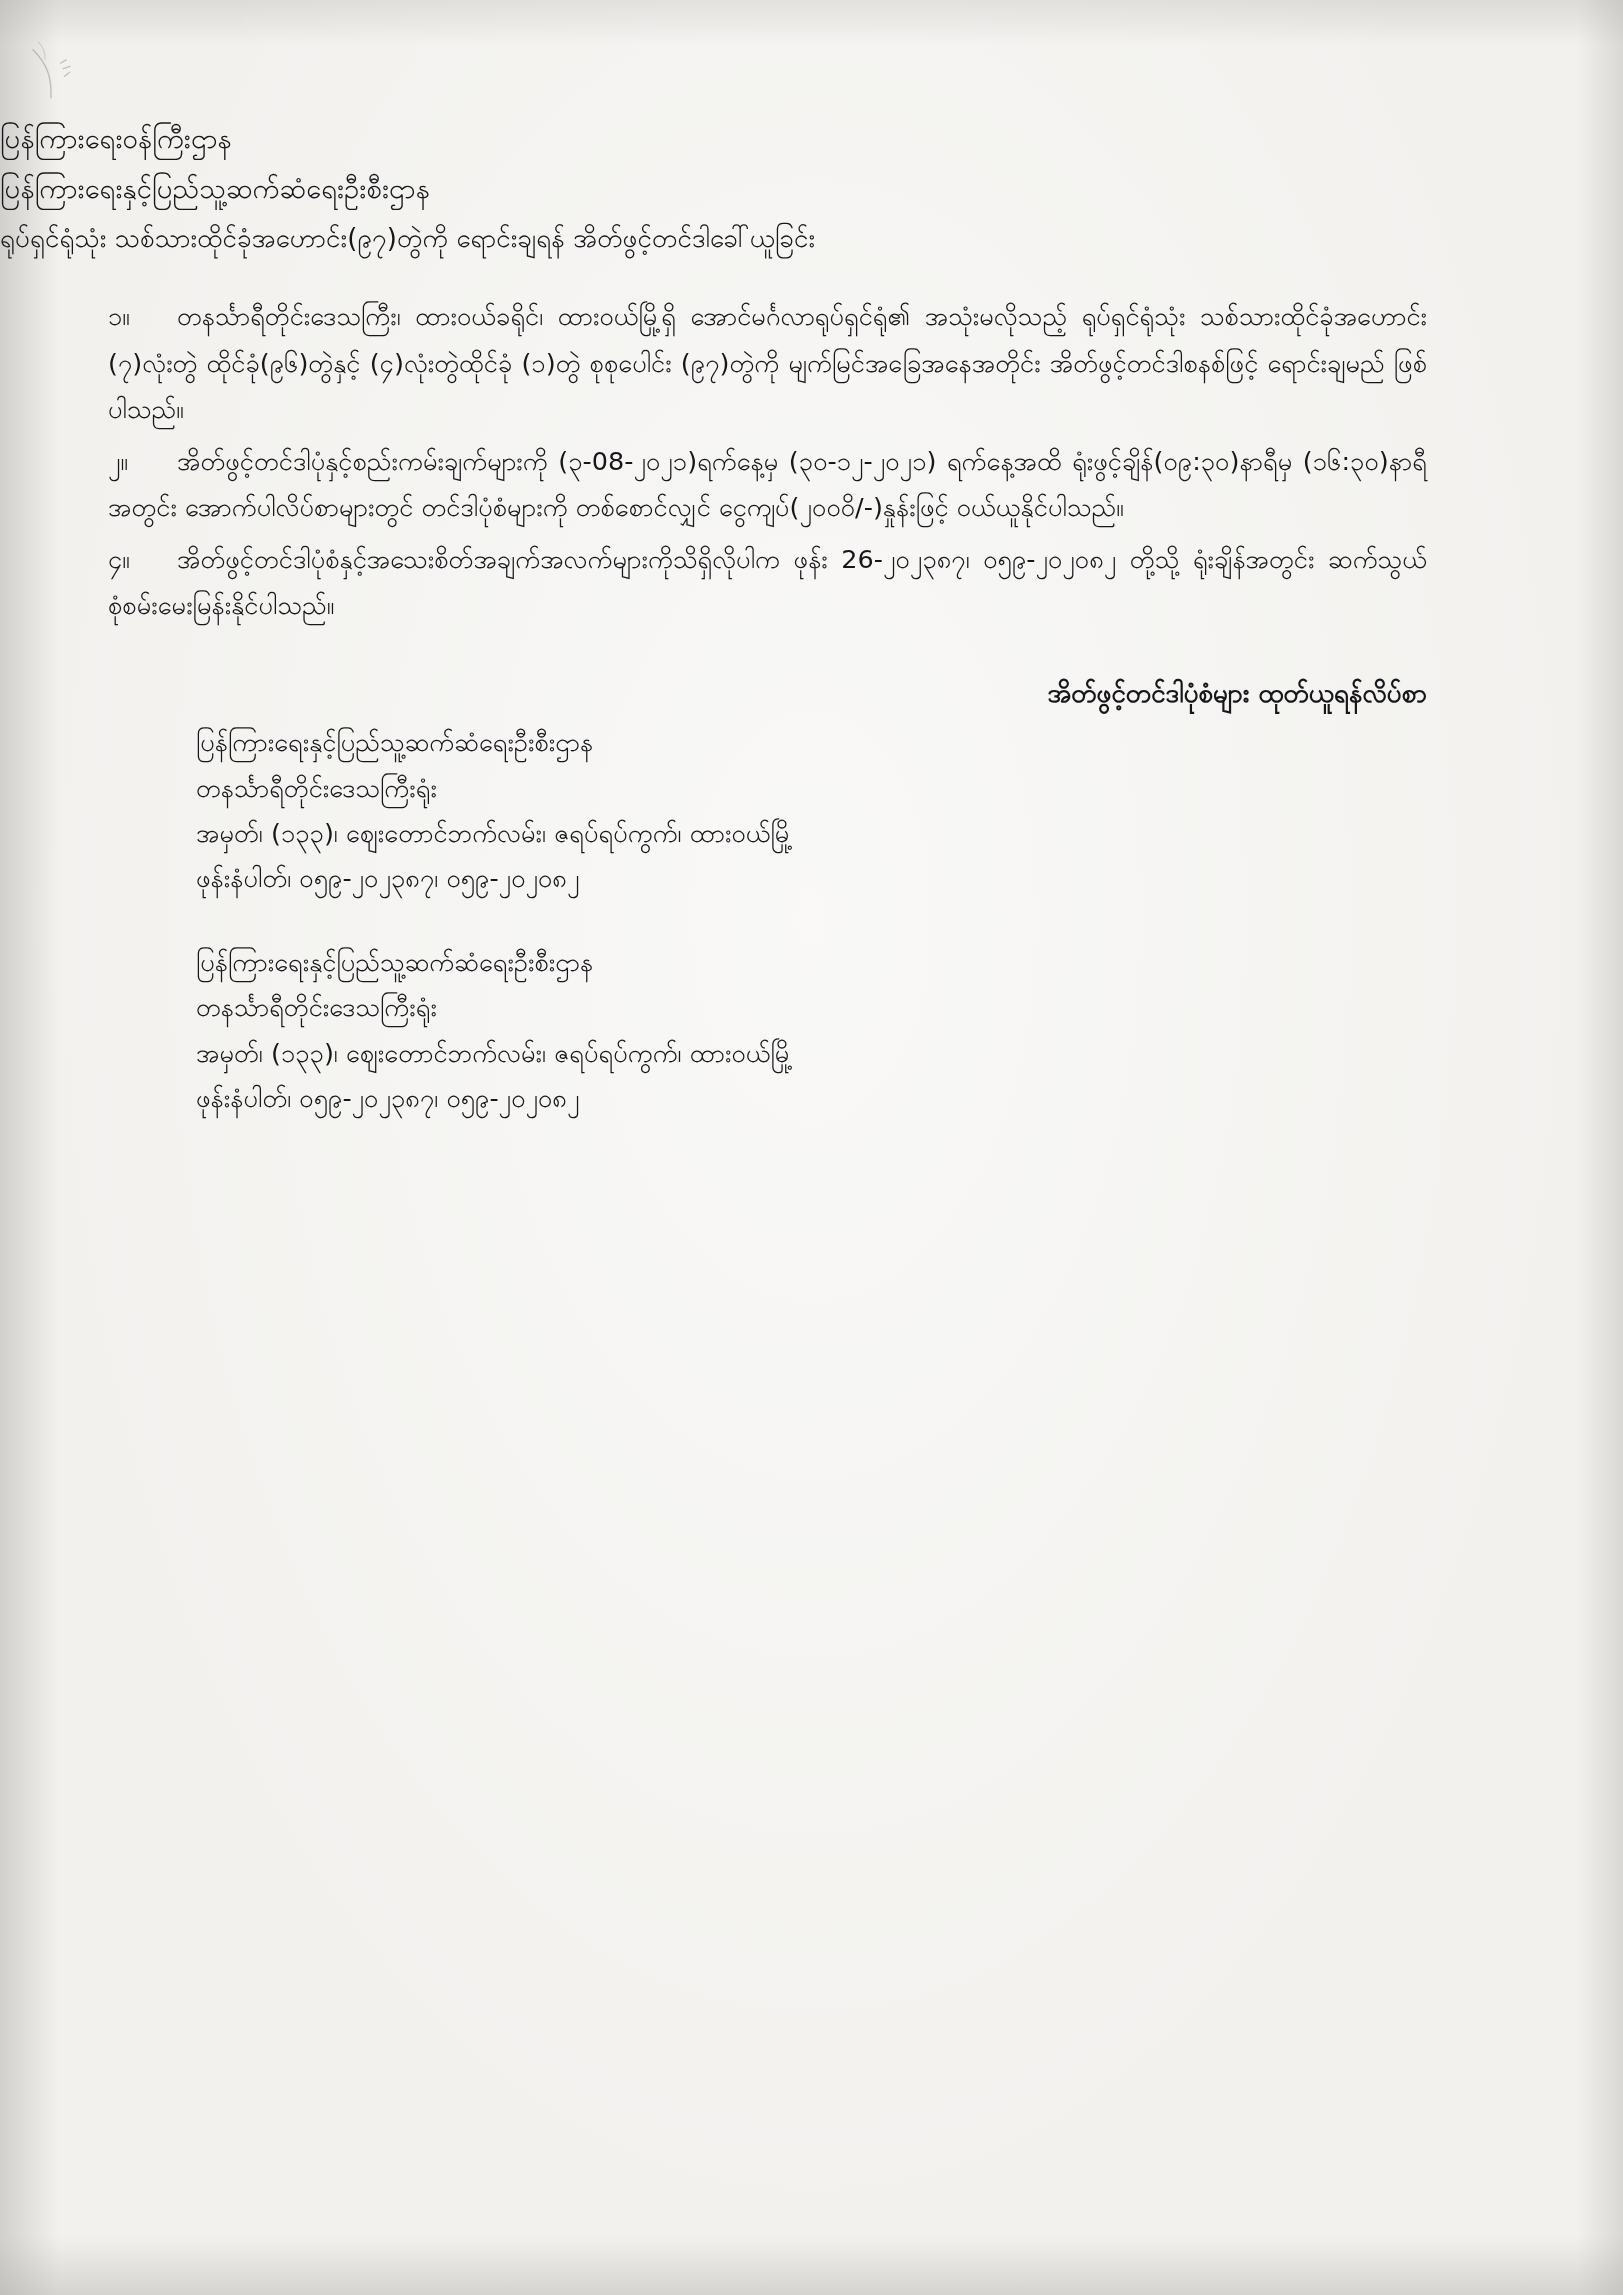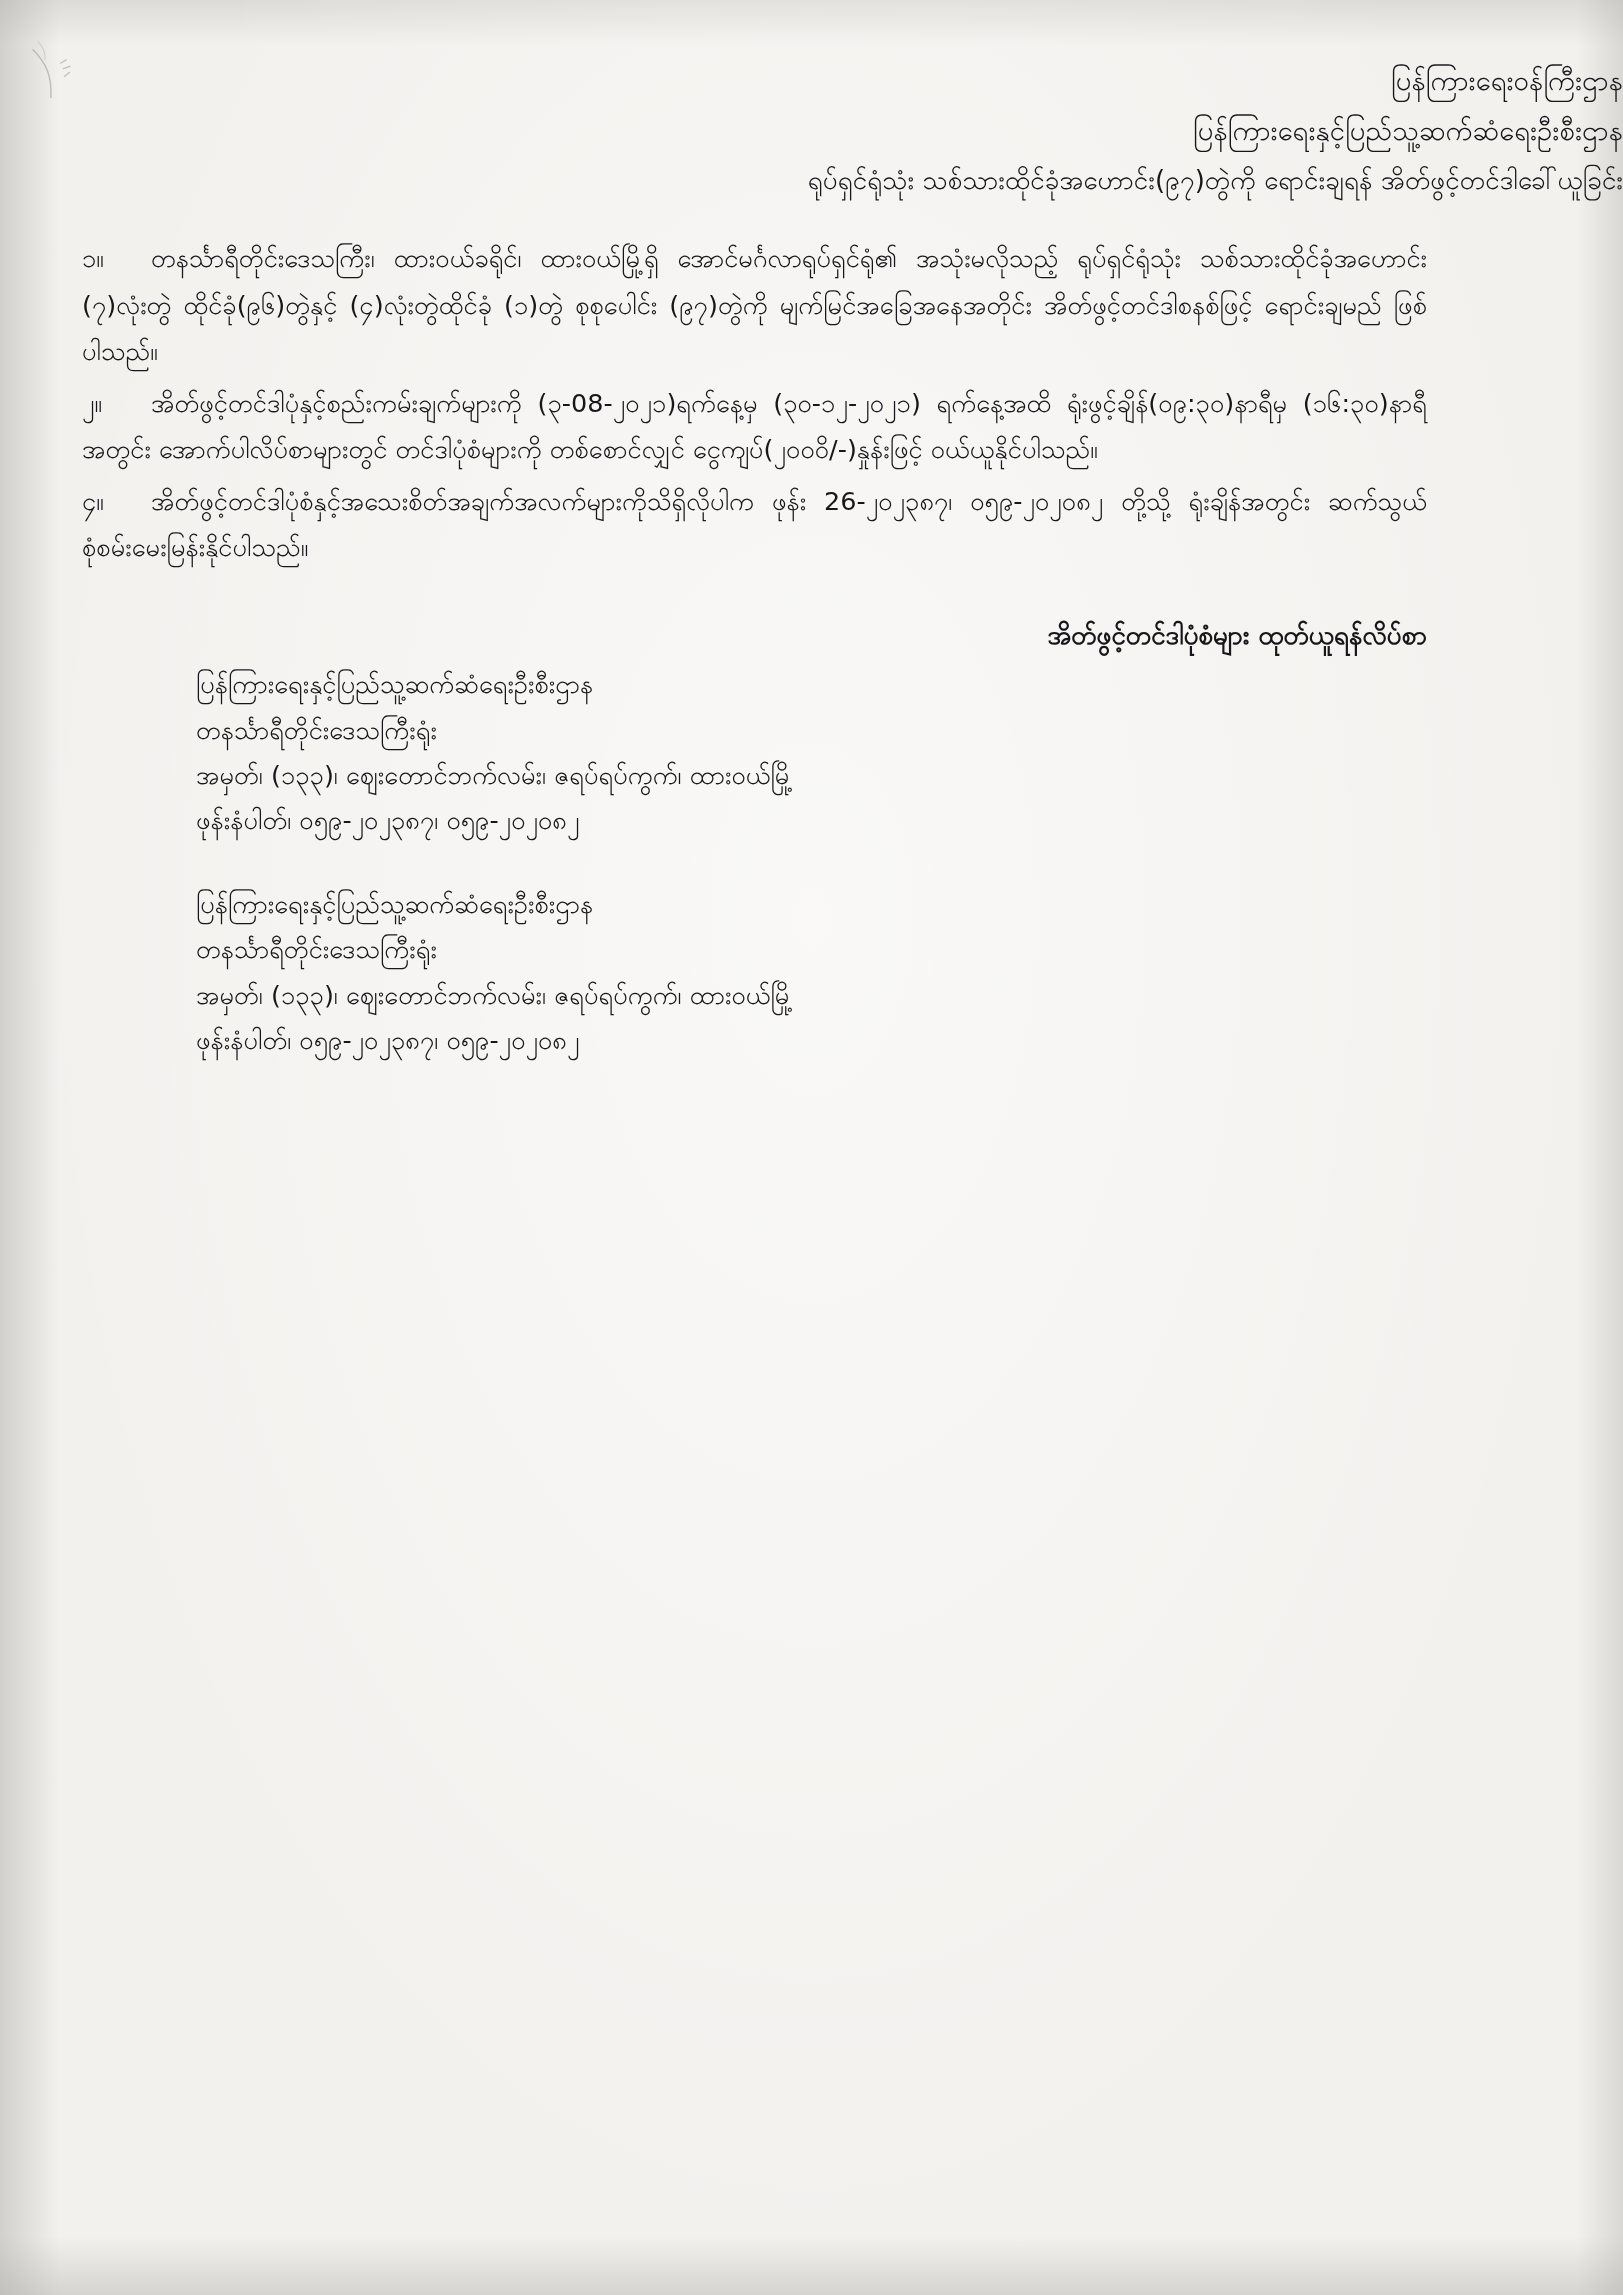--- a/index.html
+++ b/index.html
@@ -41,35 +41,35 @@
   }
   .content {
     position: absolute;
     left: 0;
     top: 0;
     width: 1623px;
     height: 2295px;
     padding: 0;
   }
   .head-block {
-    text-align: right;
-    margin-top: 59px;
+    text-align: left;
+    margin-top: 117px;
   }
   .head-line {
     font-size: 27px;
     line-height: 1.58;
     color: #17171b;
     letter-spacing: 0.1px;
   }
   .head-line.l1 { font-size: 27.5px; }
   .head-line.l2 { font-size: 27.5px; margin-top: 6.5px; }
   .head-line.l3 { font-size: 26px; margin-top: 7.9px; }
 
   .body-block {
-    margin: 34px 196px 0 82px;
+    margin: 34px 196px 0 108px;
     color: #17171b;
   }
   .para {
     font-size: 25.5px;
     line-height: 1.82;
     text-align: justify;
     text-justify: inter-word;
     margin-bottom: 5.2px;
     text-indent: 0;
   }

